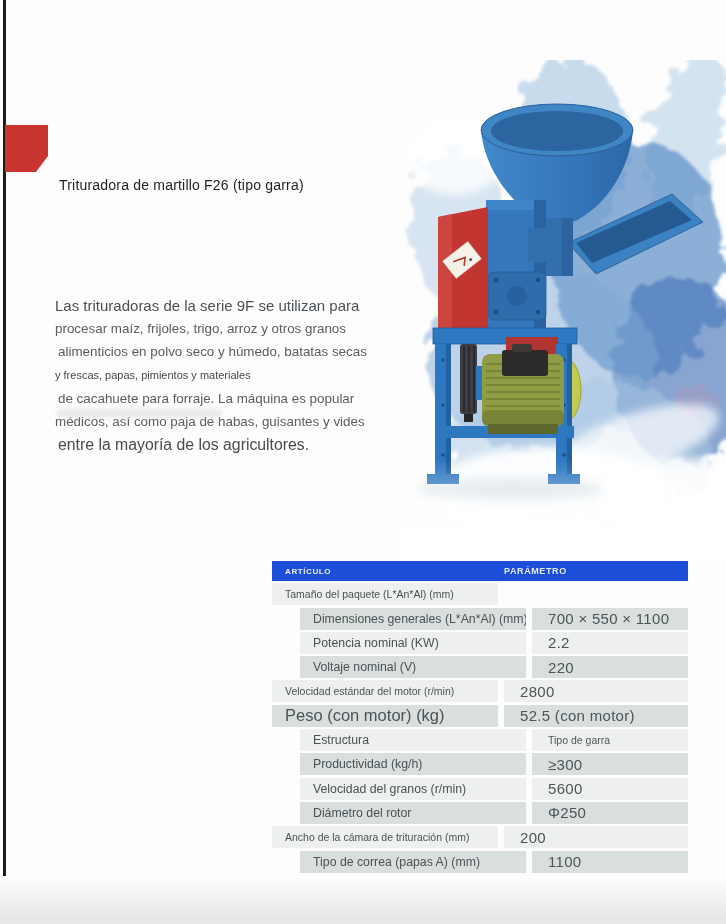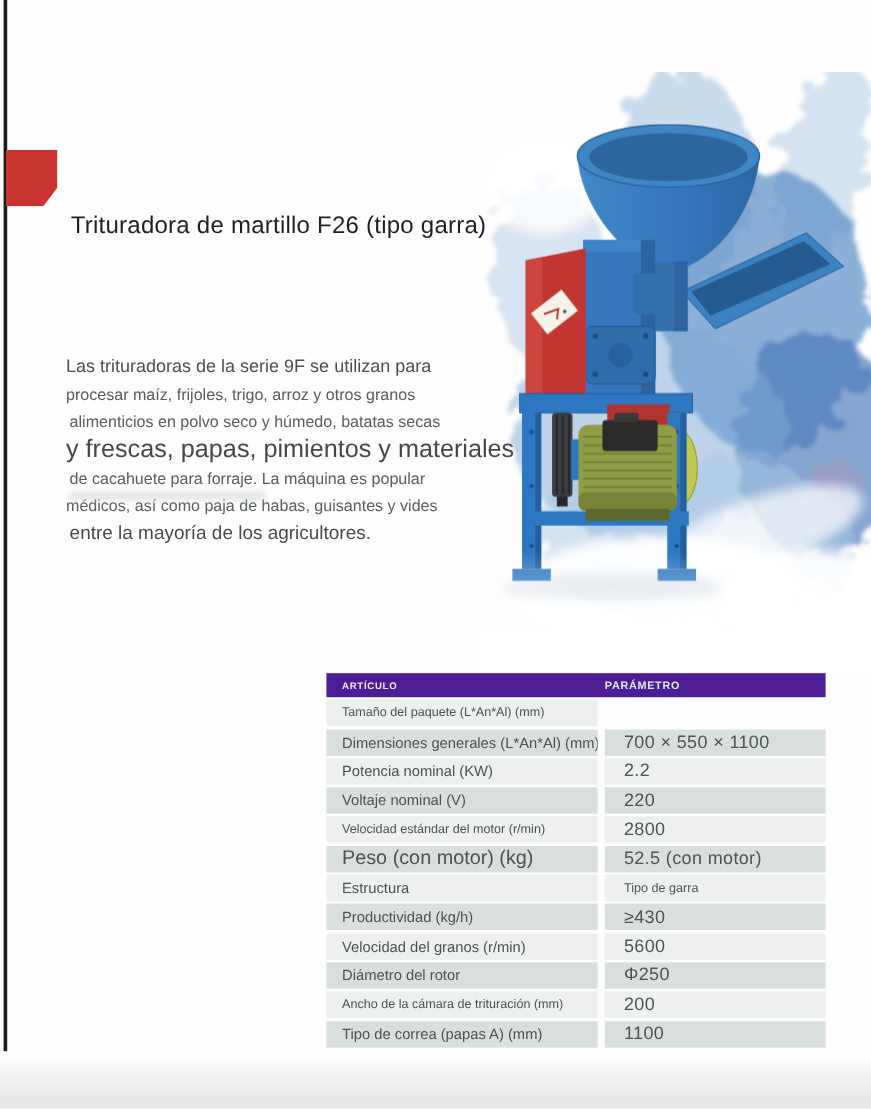--- a/index.html
+++ b/index.html
@@ -4,53 +4,53 @@
 <style>
   html,body{margin:0;padding:0;background:#ffffff;}
   .page{position:relative;width:726px;height:924px;background:#fdfdfd;overflow:hidden;
         font-family:"Liberation Sans", sans-serif;}
 
   .left-rule{position:absolute;left:3px;top:0;width:2.5px;height:876px;background:#1b1b1b;}
 
   .red-tag{position:absolute;left:5px;top:125px;width:43px;height:47px;background:#ca3430;
            clip-path:polygon(0 0,100% 0,100% 66%,72% 100%,0 100%);}
 
-  .page-title{position:absolute;left:59px;top:177px;margin:0;font-size:20px;font-weight:500;
+  .page-title{position:absolute;left:59px;top:177px;margin:0;font-size:14px;font-weight:500;
               color:#1f2022;letter-spacing:.2px;white-space:nowrap;}
 
   .description{position:absolute;left:55px;top:246px;width:390px;margin-top:48px;}
   .description p{margin:0;height:23.2px;display:flex;align-items:center;white-space:nowrap;}
   .fs-md{font-size:15px;color:#4b5054;}
   .fs-sm{font-size:13.4px;color:#585d61;}
   .fs-lg{font-size:15.8px;color:#474b4f;}
-  .fs-xl{font-size:21px;color:#44484c;}
+  .fs-xl{font-size:11px;color:#44484c;}
   .description p:nth-child(3){padding-left:3px;}
   .description p:nth-child(5){padding-left:3px;}
   .description p:nth-child(7){padding-left:3px;}
 
   .ghost-line{position:absolute;left:57px;top:409px;width:165px;height:9px;background:#cfd3d4;
               opacity:.45;filter:blur(2px);border-radius:4px;}
 
   .illustration{position:absolute;left:400px;top:60px;width:326px;height:500px;}
 
   
   .spec-table{position:absolute;left:272px;top:561px;width:416px;}
-  .spec-header{display:flex;align-items:center;height:20px;background:#4c1d95;}
+  .spec-header{display:flex;align-items:center;height:20px;background:#1d4ed8;}
   .spec-header .h-item{flex:0 0 232px;padding-left:13px;box-sizing:border-box;
       font-size:8px;font-weight:bold;letter-spacing:.6px;color:#e9edef;}
   .spec-header .h-param{flex:1;text-align:left;font-size:9px;font-weight:bold;
       letter-spacing:.6px;color:#e2e8ec;}
   .spec-row{display:flex;margin-top:2.3px;height:22px;}
   .spec-row .cell{display:flex;align-items:center;box-sizing:border-box;}
   .spec-row .c-label{flex:0 0 226px;padding-left:13px;margin-right:6px;color:#4b5257;white-space:nowrap;overflow:hidden;}
   .spec-row .c-value{flex:1;padding-left:16px;color:#4c545a;white-space:nowrap;}
   .row-light .cell{background:#edf0ec;}
   .row-dark .cell{background:#d8dfdc;}
   .t-xs{font-size:10.5px;}
-  .t-sm{font-size:12.3px;}
+  .t-sm{font-size:12.3px;margin-left:28px;}
   .t-lg{font-size:15px;letter-spacing:.3px;}
   .t-xl{font-size:16.5px;}
 
   .footer-bar{position:absolute;left:0;bottom:0;width:100%;height:46px;
       background:linear-gradient(180deg,rgba(233,234,235,0) 0%,#e8eaea 80%,#e6e8e8 100%);}
 </style>
 </head>
 <body>
 
 <div class="page">
@@ -227,21 +227,21 @@
         <div class="spec-row row-dark">
     <div class="cell c-label t-xl">Peso (con motor) (kg)</div>
     <div class="cell c-value t-lg">52.5 (con motor)</div>
   </div>
         <div class="spec-row row-light">
     <div class="cell c-label t-sm">Estructura</div>
     <div class="cell c-value t-xs">Tipo de garra</div>
   </div>
         <div class="spec-row row-dark">
     <div class="cell c-label t-sm">Productividad (kg/h)</div>
-    <div class="cell c-value t-lg">≥430</div>
+    <div class="cell c-value t-lg">≥300</div>
   </div>
         <div class="spec-row row-light">
     <div class="cell c-label t-sm">Velocidad del granos (r/min)</div>
     <div class="cell c-value t-lg">5600</div>
   </div>
         <div class="spec-row row-dark">
     <div class="cell c-label t-sm">Diámetro del rotor</div>
     <div class="cell c-value t-lg">Φ250</div>
   </div>
         <div class="spec-row row-light">

